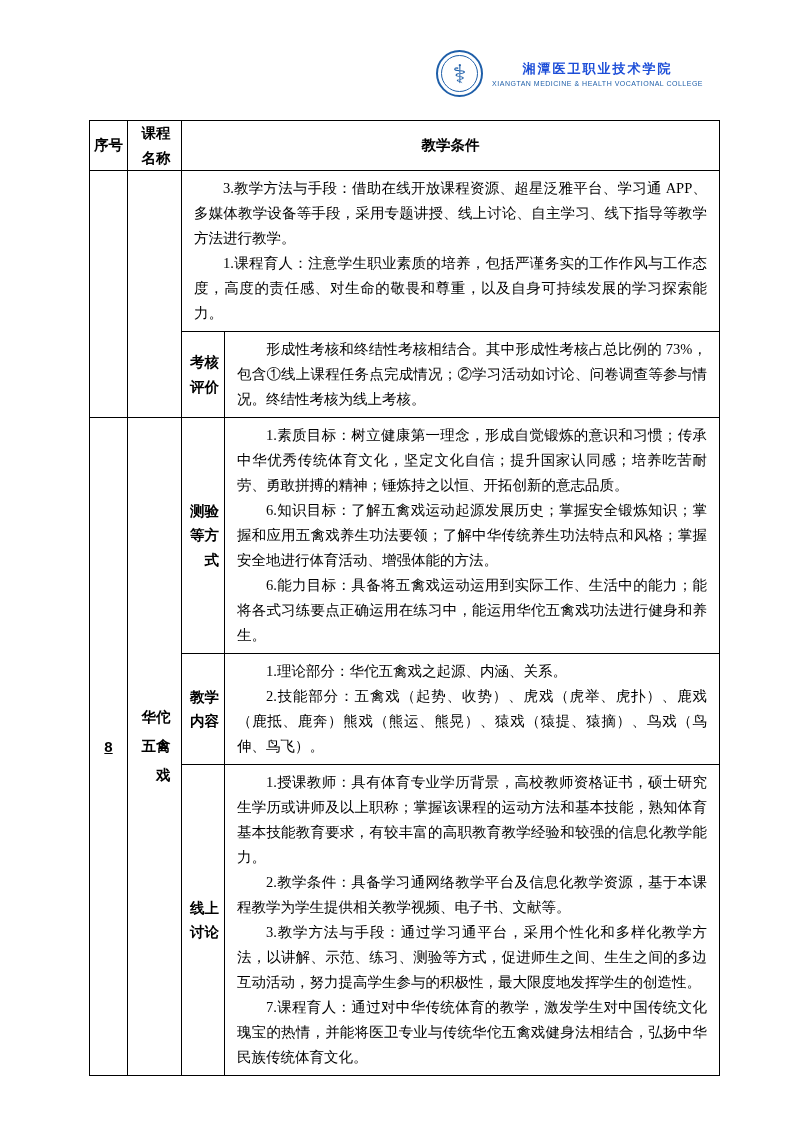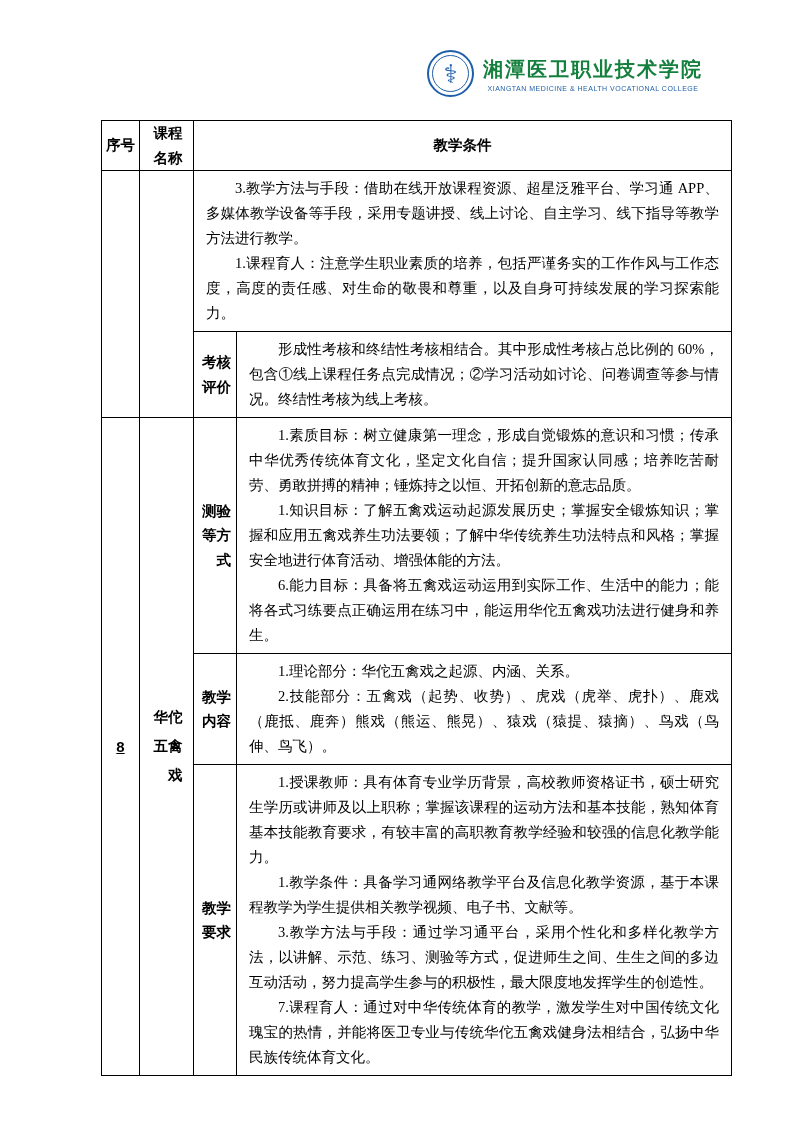--- a/index.html
+++ b/index.html
@@ -17,31 +17,31 @@
   .emblem {
     width: 47px; height: 47px; border-radius: 50%;
     border: 2px solid #1f5fa9; position: relative; flex: 0 0 auto;
     display: flex; align-items: center; justify-content: center;
     color: #1f5fa9; font-size: 26px; line-height: 1;
     font-family: "DejaVu Sans", sans-serif;
   }
   .emblem::after { content: ""; position: absolute; inset: 3px; border: 1px solid #1f5fa9; border-radius: 50%; }
   .logo-text { display: flex; flex-direction: column; align-items: center; }
   .logo-zh {
-    color: #15803d; font-size: 20px; font-weight: bold; letter-spacing: 2px;
+    color: #1d4ed8; font-size: 13px; font-weight: bold; letter-spacing: 2px;
     font-family: "Liberation Serif", serif; white-space: nowrap;
   }
   .logo-en {
     color: #1f5fa9; font-size: 7px; letter-spacing: 0.5px; margin-top: 2px;
     font-family: "Liberation Sans", sans-serif; white-space: nowrap;
   }
 
   
   table.course-table {
-    position: absolute; left: 101px; top: 120px; width: 630px;
+    position: absolute; left: 89px; top: 120px; width: 630px;
     border-collapse: collapse; table-layout: fixed;
   }
   .course-table td, .course-table th { border: 1px solid #000; }
   .course-table th {
     font-family: "Liberation Sans", sans-serif;
     font-weight: bold; font-size: 14.5px; text-align: center; vertical-align: middle;
   }
   tr.header-row { height: 50px; }
 
   td.content-cell {
@@ -95,58 +95,58 @@
         <p>3.教学方法与手段：借助在线开放课程资源、超星泛雅平台、学习通 APP、多媒体教学设备等手段，采用专题讲授、线上讨论、自主学习、线下指导等教学方法进行教学。</p>
         <p>1.课程育人：注意学生职业素质的培养，包括严谨务实的工作作风与工作态度，高度的责任感、对生命的敬畏和尊重，以及自身可持续发展的学习探索能力。</p>
       </td>
     </tr>
 
     <tr>
       <td class="label-cell">
         <span class="wrap2">考核评价</span>
       </td>
       <td class="content-cell">
-        <p>形成性考核和终结性考核相结合。其中形成性考核占总比例的 60%，包含①线上课程任务点完成情况；②学习活动如讨论、问卷调查等参与情况。终结性考核为线上考核。</p>
+        <p>形成性考核和终结性考核相结合。其中形成性考核占总比例的 73%，包含①线上课程任务点完成情况；②学习活动如讨论、问卷调查等参与情况。终结性考核为线上考核。</p>
       </td>
     </tr>
 
     <tr>
       <td rowspan="3" class="index-cell">
         <span>8</span>
       </td>
       <td rowspan="3" class="name-cell">
         <span class="wrap2">华佗五禽戏</span>
       </td>
       <td class="label-cell">
         <span class="wrap2">测验等方式</span>
       </td>
       <td class="content-cell">
         <p>1.素质目标：树立健康第一理念，形成自觉锻炼的意识和习惯；传承中华优秀传统体育文化，坚定文化自信；提升国家认同感；培养吃苦耐劳、勇敢拼搏的精神；锤炼持之以恒、开拓创新的意志品质。</p>
-        <p>1.知识目标：了解五禽戏运动起源发展历史；掌握安全锻炼知识；掌握和应用五禽戏养生功法要领；了解中华传统养生功法特点和风格；掌握安全地进行体育活动、增强体能的方法。</p>
+        <p>6.知识目标：了解五禽戏运动起源发展历史；掌握安全锻炼知识；掌握和应用五禽戏养生功法要领；了解中华传统养生功法特点和风格；掌握安全地进行体育活动、增强体能的方法。</p>
         <p>6.能力目标：具备将五禽戏运动运用到实际工作、生活中的能力；能将各式习练要点正确运用在练习中，能运用华佗五禽戏功法进行健身和养生。</p>
       </td>
     </tr>
 
     <tr>
       <td class="label-cell">
         <span class="wrap2">教学内容</span>
       </td>
       <td class="content-cell">
         <p>1.理论部分：华佗五禽戏之起源、内涵、关系。</p>
         <p>2.技能部分：五禽戏（起势、收势）、虎戏（虎举、虎扑）、鹿戏（鹿抵、鹿奔）熊戏（熊运、熊晃）、猿戏（猿提、猿摘）、鸟戏（鸟伸、鸟飞）。</p>
       </td>
     </tr>
 
     <tr>
       <td class="label-cell">
-        <span class="wrap2">教学要求</span>
+        <span class="wrap2">线上讨论</span>
       </td>
       <td class="content-cell">
         <p>1.授课教师：具有体育专业学历背景，高校教师资格证书，硕士研究生学历或讲师及以上职称；掌握该课程的运动方法和基本技能，熟知体育基本技能教育要求，有较丰富的高职教育教学经验和较强的信息化教学能力。</p>
-        <p>1.教学条件：具备学习通网络教学平台及信息化教学资源，基于本课程教学为学生提供相关教学视频、电子书、文献等。</p>
+        <p>2.教学条件：具备学习通网络教学平台及信息化教学资源，基于本课程教学为学生提供相关教学视频、电子书、文献等。</p>
         <p>3.教学方法与手段：通过学习通平台，采用个性化和多样化教学方法，以讲解、示范、练习、测验等方式，促进师生之间、生生之间的多边互动活动，努力提高学生参与的积极性，最大限度地发挥学生的创造性。</p>
         <p>7.课程育人：通过对中华传统体育的教学，激发学生对中国传统文化瑰宝的热情，并能将医卫专业与传统华佗五禽戏健身法相结合，弘扬中华民族传统体育文化。</p>
       </td>
     </tr>
   </tbody>
     </table>
 
 </div>
 
 </body></html>

